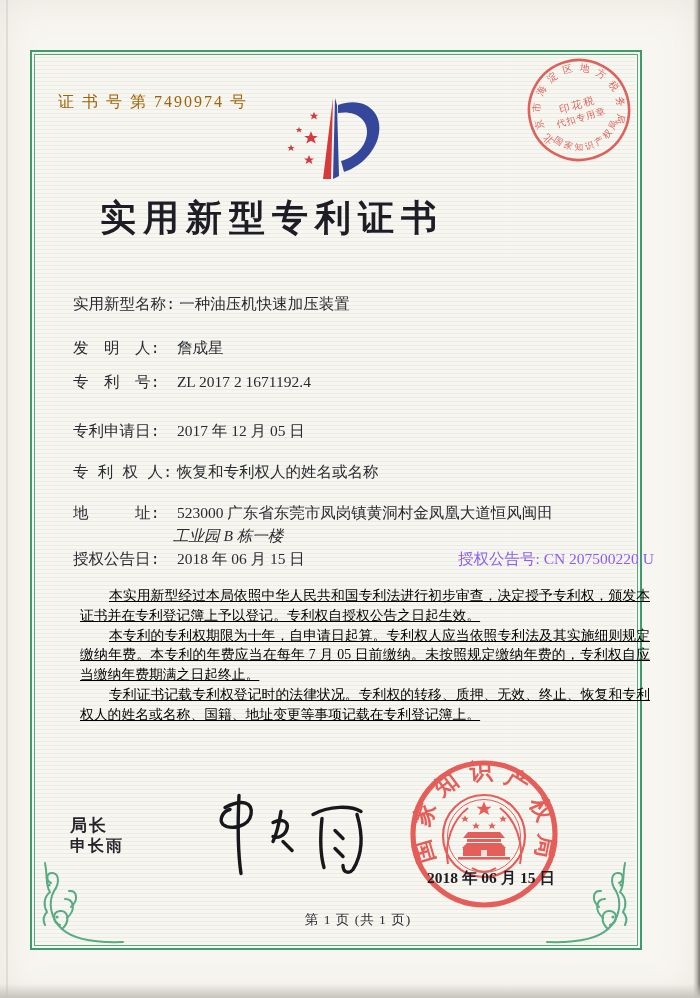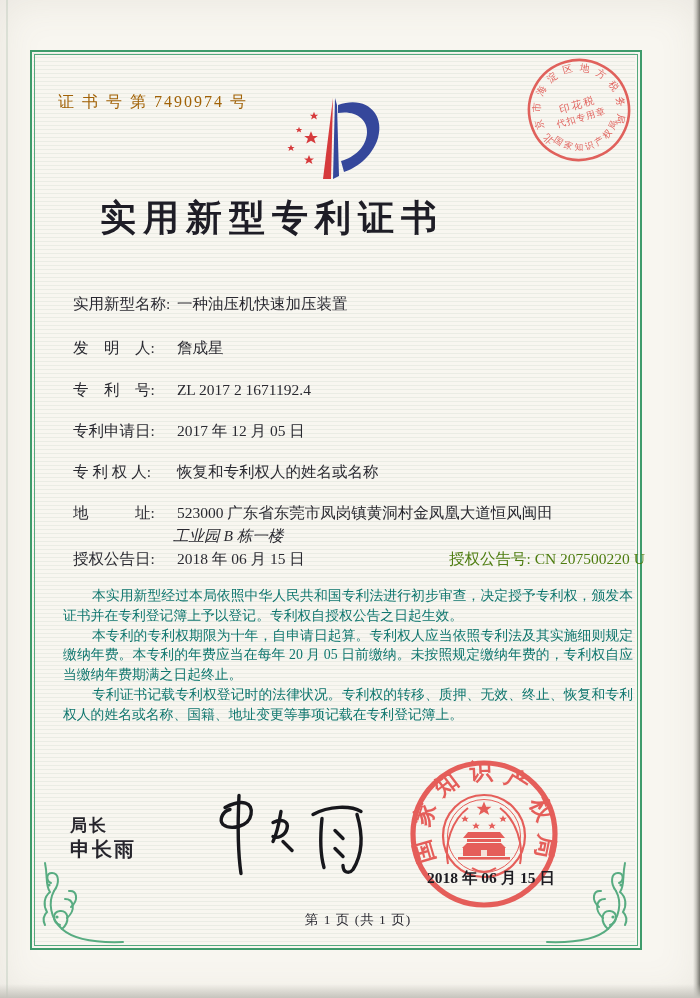--- a/index.html
+++ b/index.html
@@ -24,31 +24,31 @@
   .texture{position:absolute;left:33px;top:53px;width:602px;height:890px;
     background:repeating-linear-gradient(180deg,rgba(140,170,150,.13) 0 1px,rgba(0,0,0,0) 1px 4px);
     pointer-events:none;}
 
   .cert-no{position:absolute;left:58px;top:92px;font-size:16px;letter-spacing:2px;color:#a16207;}
   .logo{position:absolute;left:286px;top:95px;width:102px;height:90px;}
   .title{position:absolute;left:30px;top:194px;width:484px;margin:0;text-align:center;
     font-size:36px;font-weight:bold;letter-spacing:7px;color:#1e1d26;}
 
   .frow{position:absolute;left:73px;width:560px;font-size:15.5px;color:#2a2a31;white-space:nowrap;}
-  .flabel{display:inline-block;min-width:100px;}
+  .flabel{display:inline-block;min-width:100px;font-family:Liberation Mono, monospace;}
   .fvalue{}
   .addr2{position:absolute;left:173px;font-size:15.5px;color:#2a2a31;font-style:italic;}
-  .grant-no{position:absolute;left:376px;top:0;font-size:15.5px;color:#4d7c0f;white-space:nowrap;}
-
-  .paras{position:absolute;left:63px;top:586px;width:570px;color:#0f766e;}
+  .grant-no{position:absolute;left:385px;top:0;font-size:15.5px;color:#8b5cf6;white-space:nowrap;}
+
+  .paras{position:absolute;left:80px;top:586px;width:570px;color:#000000;text-decoration:underline;}
   .paras p{margin:0;font-size:13.8px;line-height:19.8px;text-align:justify;text-indent:2.1em;}
 
   .signer-title{position:absolute;left:70px;top:805px;font-size:17px;font-weight:600;color:#26252c;
     font-family:"Liberation Sans","DejaVu Sans",sans-serif;letter-spacing:2px;margin-top:9px;}
-  .signer-name{position:absolute;left:70px;top:836px;font-size:20px;font-weight:600;color:#26252c;
+  .signer-name{position:absolute;left:70px;top:836px;font-size:16px;font-weight:600;color:#26252c;
     font-family:"Liberation Sans","DejaVu Sans",sans-serif;letter-spacing:2px;}
   .signature{position:absolute;left:195px;top:790px;width:180px;height:88px;}
 
   .tax-seal{position:absolute;left:518px;top:49px;width:122px;height:122px;
     transform:rotate(-16deg);opacity:.92;}
   .main-seal{position:absolute;left:402px;top:752px;width:164px;height:164px;opacity:.92;}
   .seal-date{position:absolute;left:427px;top:868px;font-size:15.5px;font-weight:600;color:#1d1c22;z-index:5;}
 
   .footer{position:absolute;left:30px;top:911px;width:608px;text-align:center;
     font-size:13.5px;color:#2e2d35;letter-spacing:1px;padding-left:24px;}
@@ -89,21 +89,21 @@
   <h1 class="title">实用新型专利证书</h1>
 
   <div class="frow" style="top:294px">
     <span class="flabel">实用新型名称:</span>
     <span class="fvalue">一种油压机快速加压装置</span>
   </div>
   <div class="frow" style="top:338px">
     <span class="flabel">发　明　人:</span>
     <span class="fvalue">詹成星</span>
   </div>
-  <div class="frow" style="top:380px">
+  <div class="frow" style="top:372px">
     <span class="flabel">专　利　号:</span>
     <span class="fvalue">ZL 2017 2 1671192.4</span>
   </div>
   <div class="frow" style="top:421px">
     <span class="flabel">专利申请日:</span>
     <span class="fvalue">2017 年 12 月 05 日</span>
   </div>
   <div class="frow" style="top:462px">
     <span class="flabel">专 利 权 人:</span>
     <span class="fvalue">恢复和专利权人的姓名或名称</span>
@@ -117,21 +117,21 @@
     <span class="flabel">授权公告日:</span>
     <span class="fvalue">2018 年 06 月 15 日</span>
     <span class="grant-no">
       <span>授权公告号:</span>
       <span>CN 207500220 U</span>
     </span>
   </div>
 
   <div class="paras">
     <p>本实用新型经过本局依照中华人民共和国专利法进行初步审查，决定授予专利权，颁发本证书并在专利登记簿上予以登记。专利权自授权公告之日起生效。</p>
-    <p>本专利的专利权期限为十年，自申请日起算。专利权人应当依照专利法及其实施细则规定缴纳年费。本专利的年费应当在每年 20 月 05 日前缴纳。未按照规定缴纳年费的，专利权自应当缴纳年费期满之日起终止。</p>
+    <p>本专利的专利权期限为十年，自申请日起算。专利权人应当依照专利法及其实施细则规定缴纳年费。本专利的年费应当在每年 7 月 05 日前缴纳。未按照规定缴纳年费的，专利权自应当缴纳年费期满之日起终止。</p>
     <p>专利证书记载专利权登记时的法律状况。专利权的转移、质押、无效、终止、恢复和专利权人的姓名或名称、国籍、地址变更等事项记载在专利登记簿上。</p>
   </div>
 
   <div class="signer-title">局长</div>
   <div class="signer-name">申长雨</div>
 
   <svg class="signature" viewBox="0 0 180 85">
     <g fill="none" stroke="#17171c" stroke-width="3.4" stroke-linecap="round" stroke-linejoin="round">
       <path d="M30,16 C48,7 58,11 56,23 C54,35 36,39 28,33 C24,29 27,20 35,18"></path>
       <path d="M44,4 C43,25 42,55 46,82"></path>

